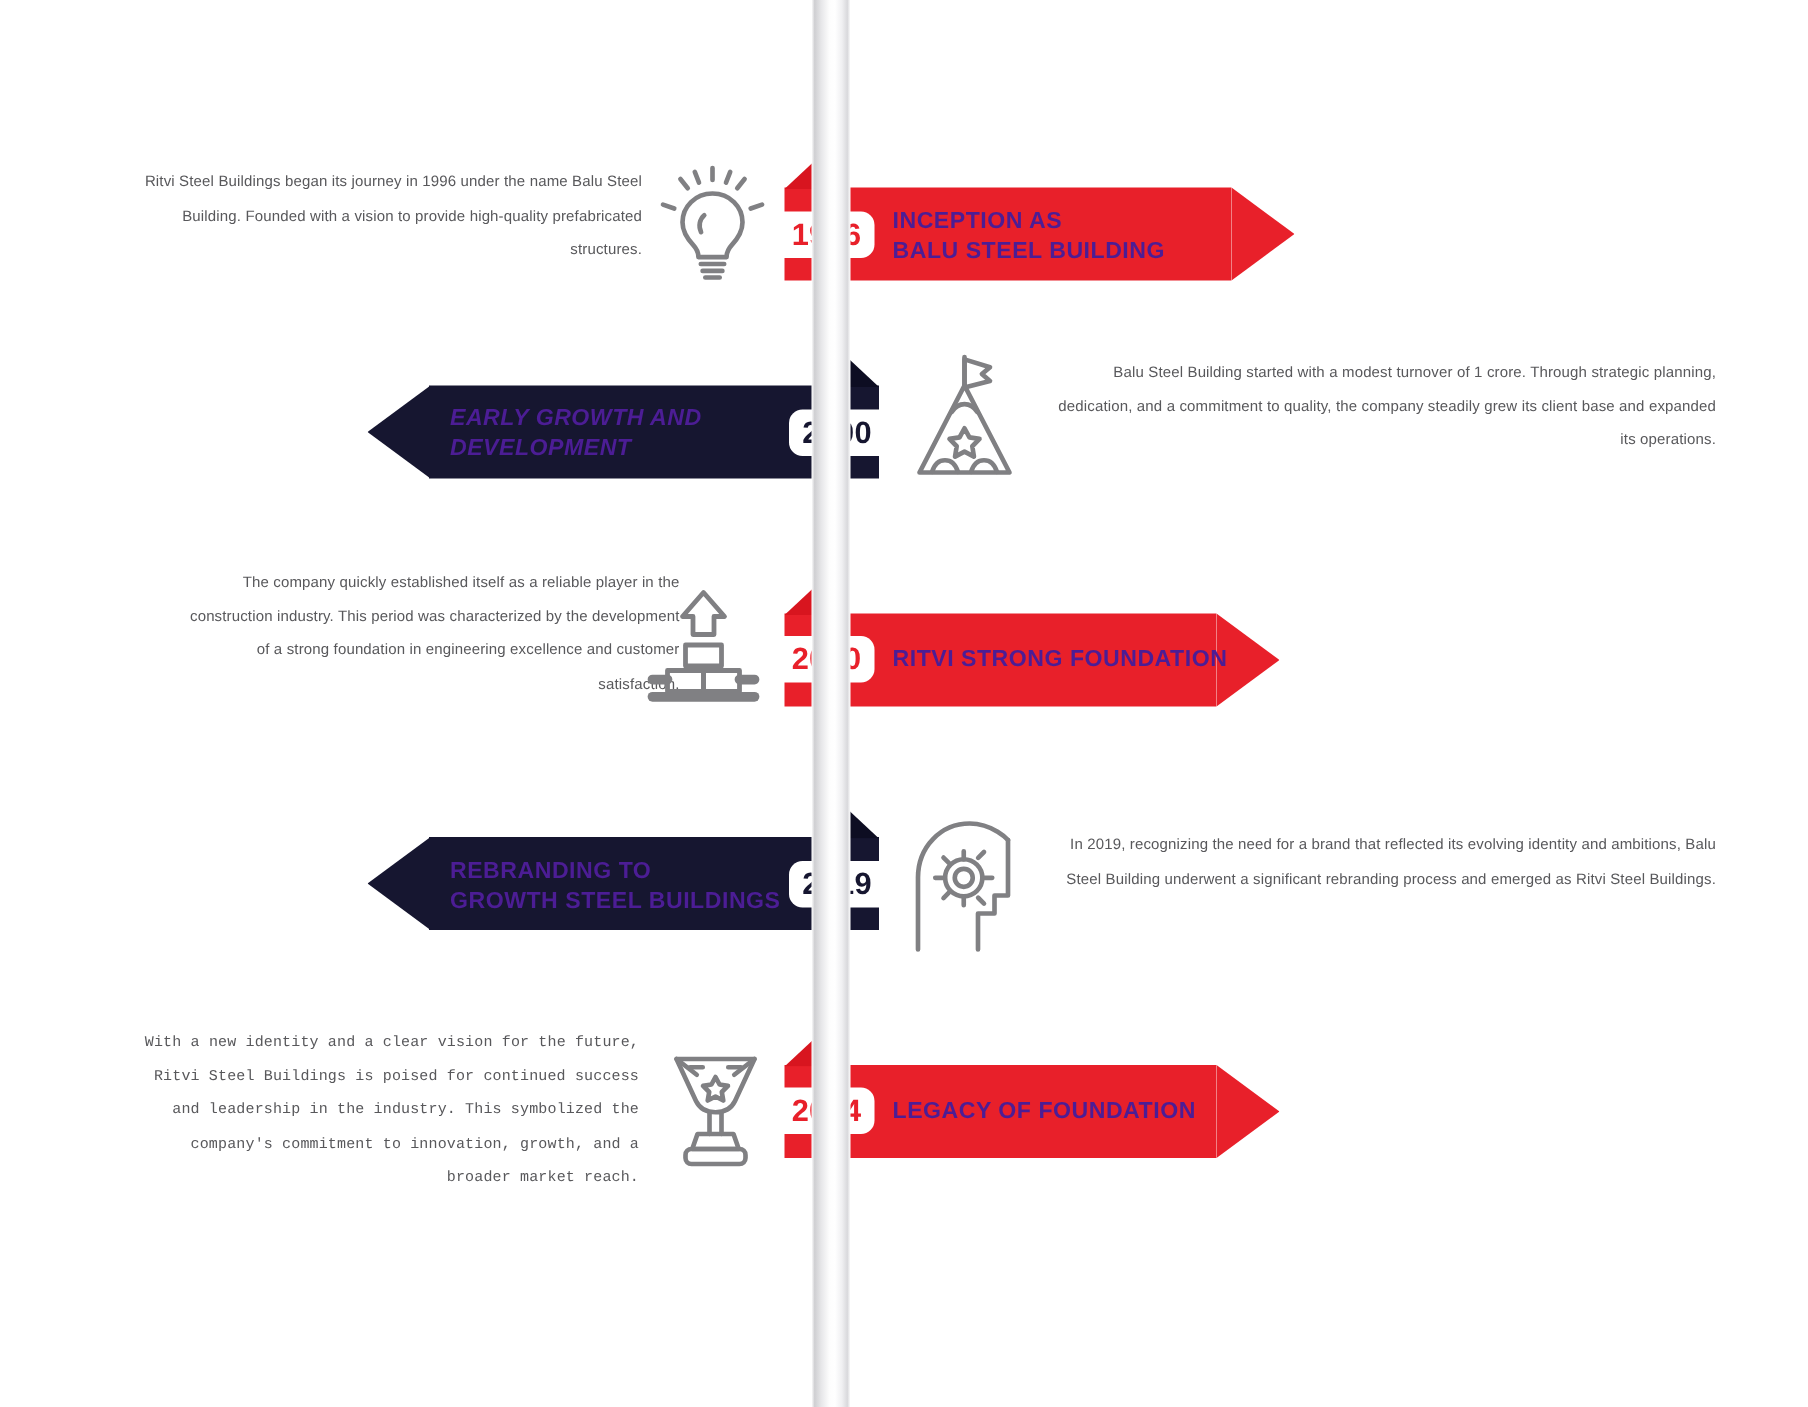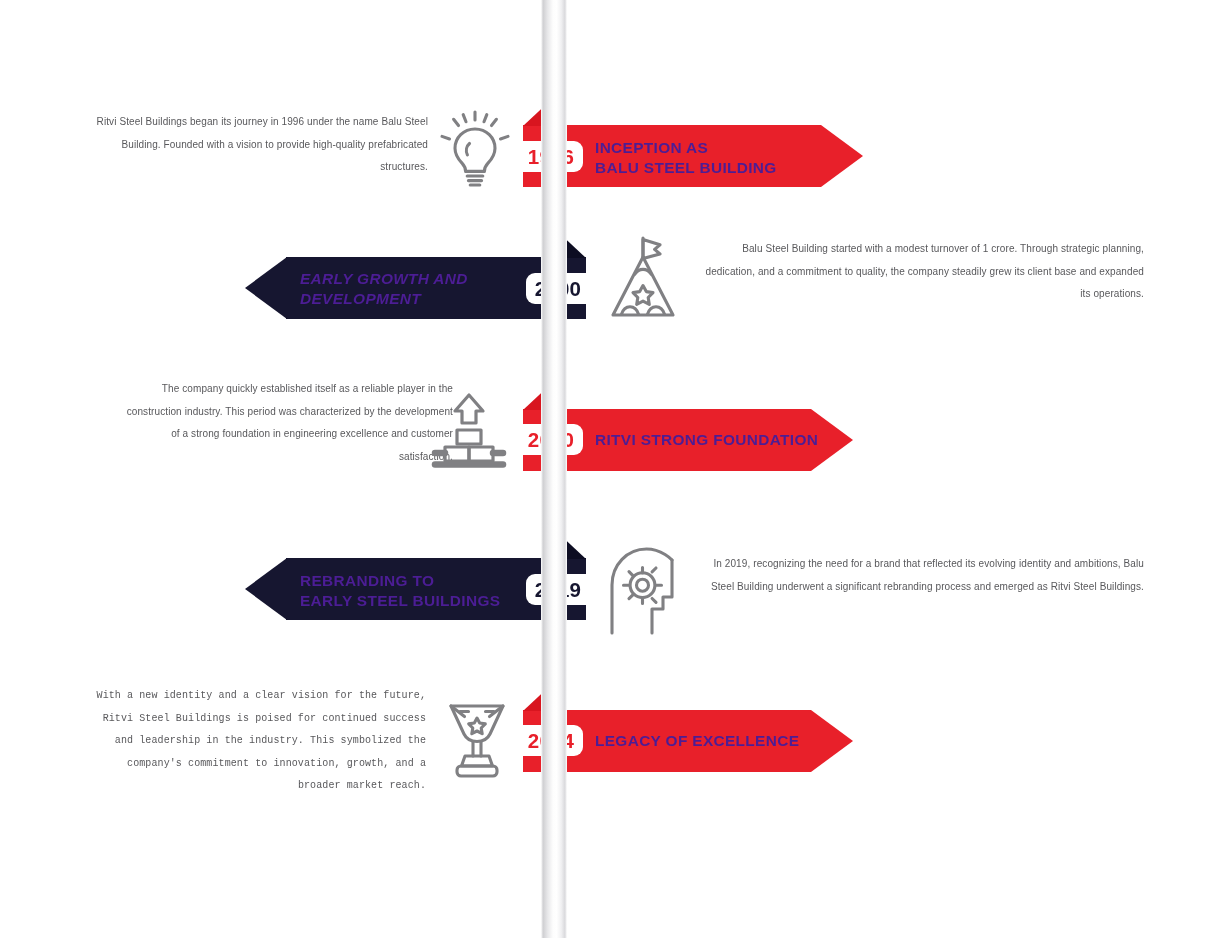--- a/index.html
+++ b/index.html
@@ -260,21 +260,21 @@
 
   <div class="row">
 
     <div class="banner navy" style="left:245px; top:558px; width:341px; height:62px;">
       <div class="fold" style="left:311px;"></div>
       <div class="head"></div>
       <div class="body" style="left:41px; width:300px;"></div>
     </div>
 
     <div class="btitle" style="left:300px; top:571px; width:250px;">REBRANDING TO
-EARLY STEEL BUILDINGS</div>
+GROWTH STEEL BUILDINGS</div>
 
     <div class="pill navy-pill" style="left:526px; top:574px; width:64px;">2019</div>
 
     <div class="icon-wrap" style="left:606px; top:545px;">
       <svg width="68" height="90" viewBox="0 0 68 90">
         <g fill="none" stroke="#808083" stroke-width="3.1" stroke-linecap="round" stroke-linejoin="round">
           <path d="M6 88 L6 40 C6 19.6 21.2 4 40.5 4 C56 4 66 15 66 15"></path>
           <path d="M66 15 L66 52 L57 52 L57 64 L46 64 L46 88"></path>
           <path d="M36.5 22.5 L36.5 28 M36.5 53 L36.5 58.5
                    M23 40.2 L17.5 40.2 M55.5 40.2 L50 40.2
@@ -310,16 +310,16 @@
     </div>
 
     <div class="banner red" style="left:523px; top:710px; width:288px; height:62px;">
       <div class="fold"></div>
       <div class="body" style="width:288px;"></div>
       <div class="head" style="left:288px;"></div>
     </div>
 
     <div class="pill red-pill" style="left:519px; top:725px; width:64px;">2024</div>
 
-    <div class="btitle" style="left:595px; top:731px; width:270px;">LEGACY OF EXCELLENCE</div>
+    <div class="btitle" style="left:595px; top:731px; width:270px;">LEGACY OF FOUNDATION</div>
   </div>
 
 </div>
 
 </body></html>

